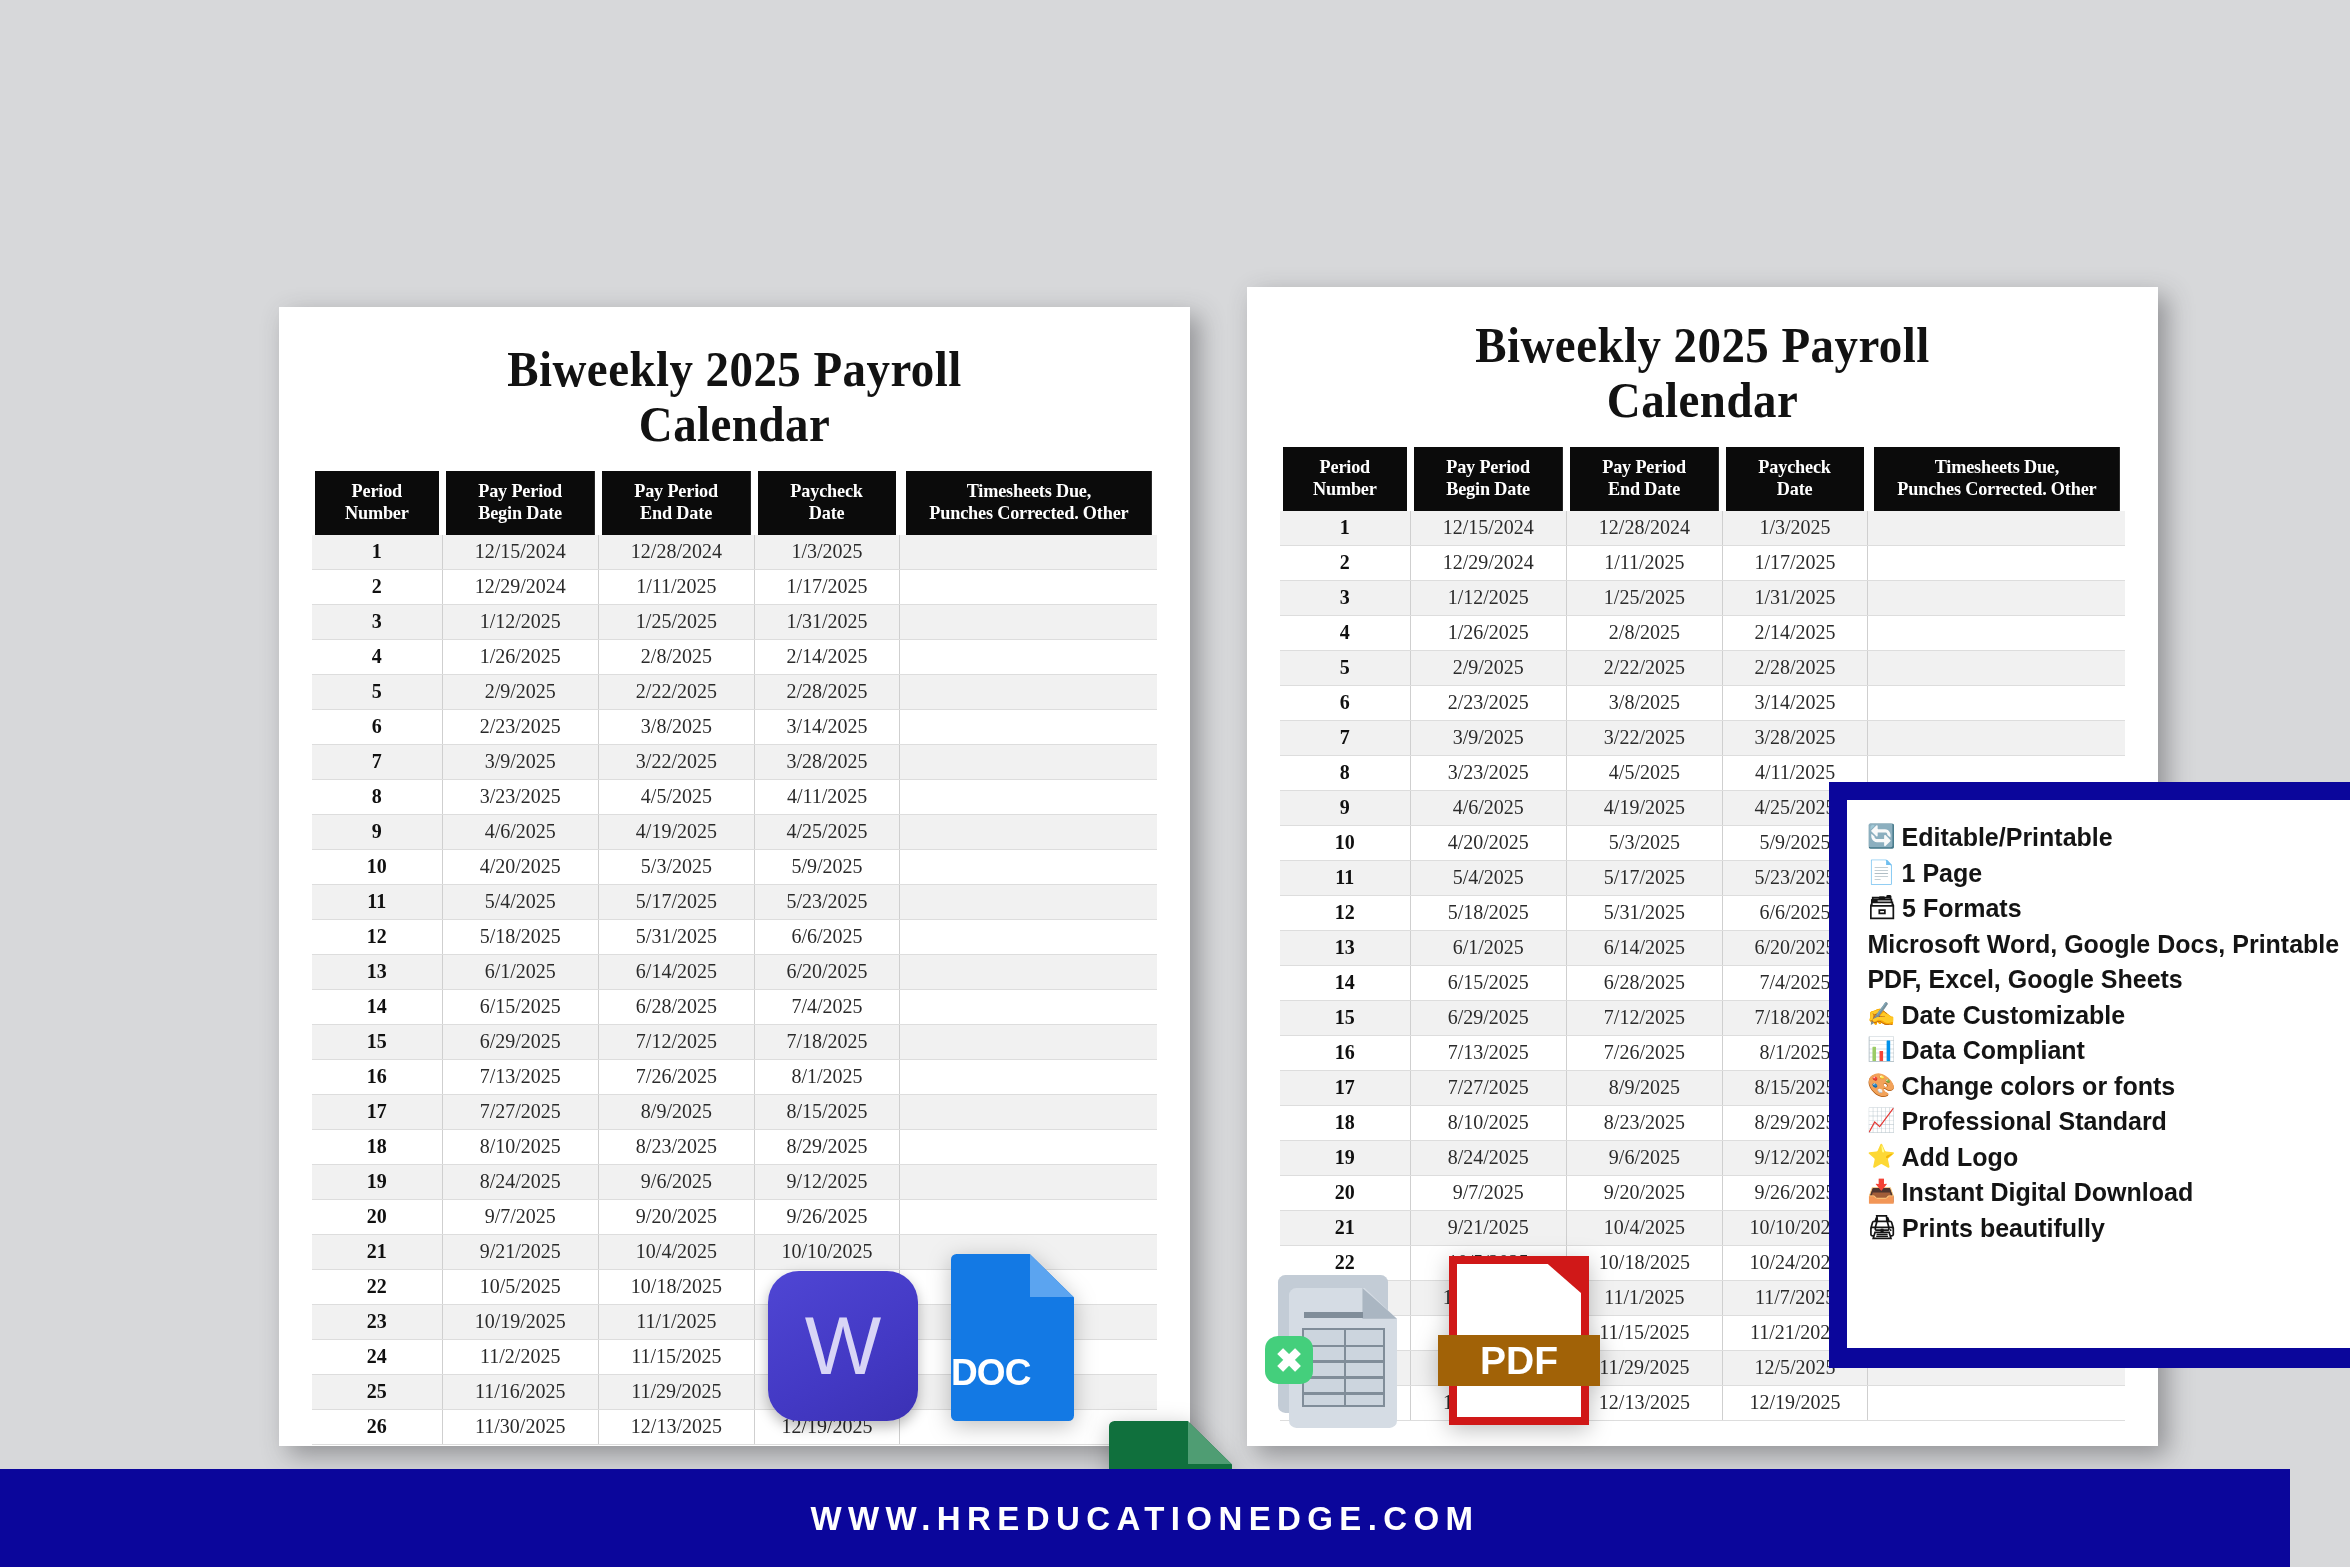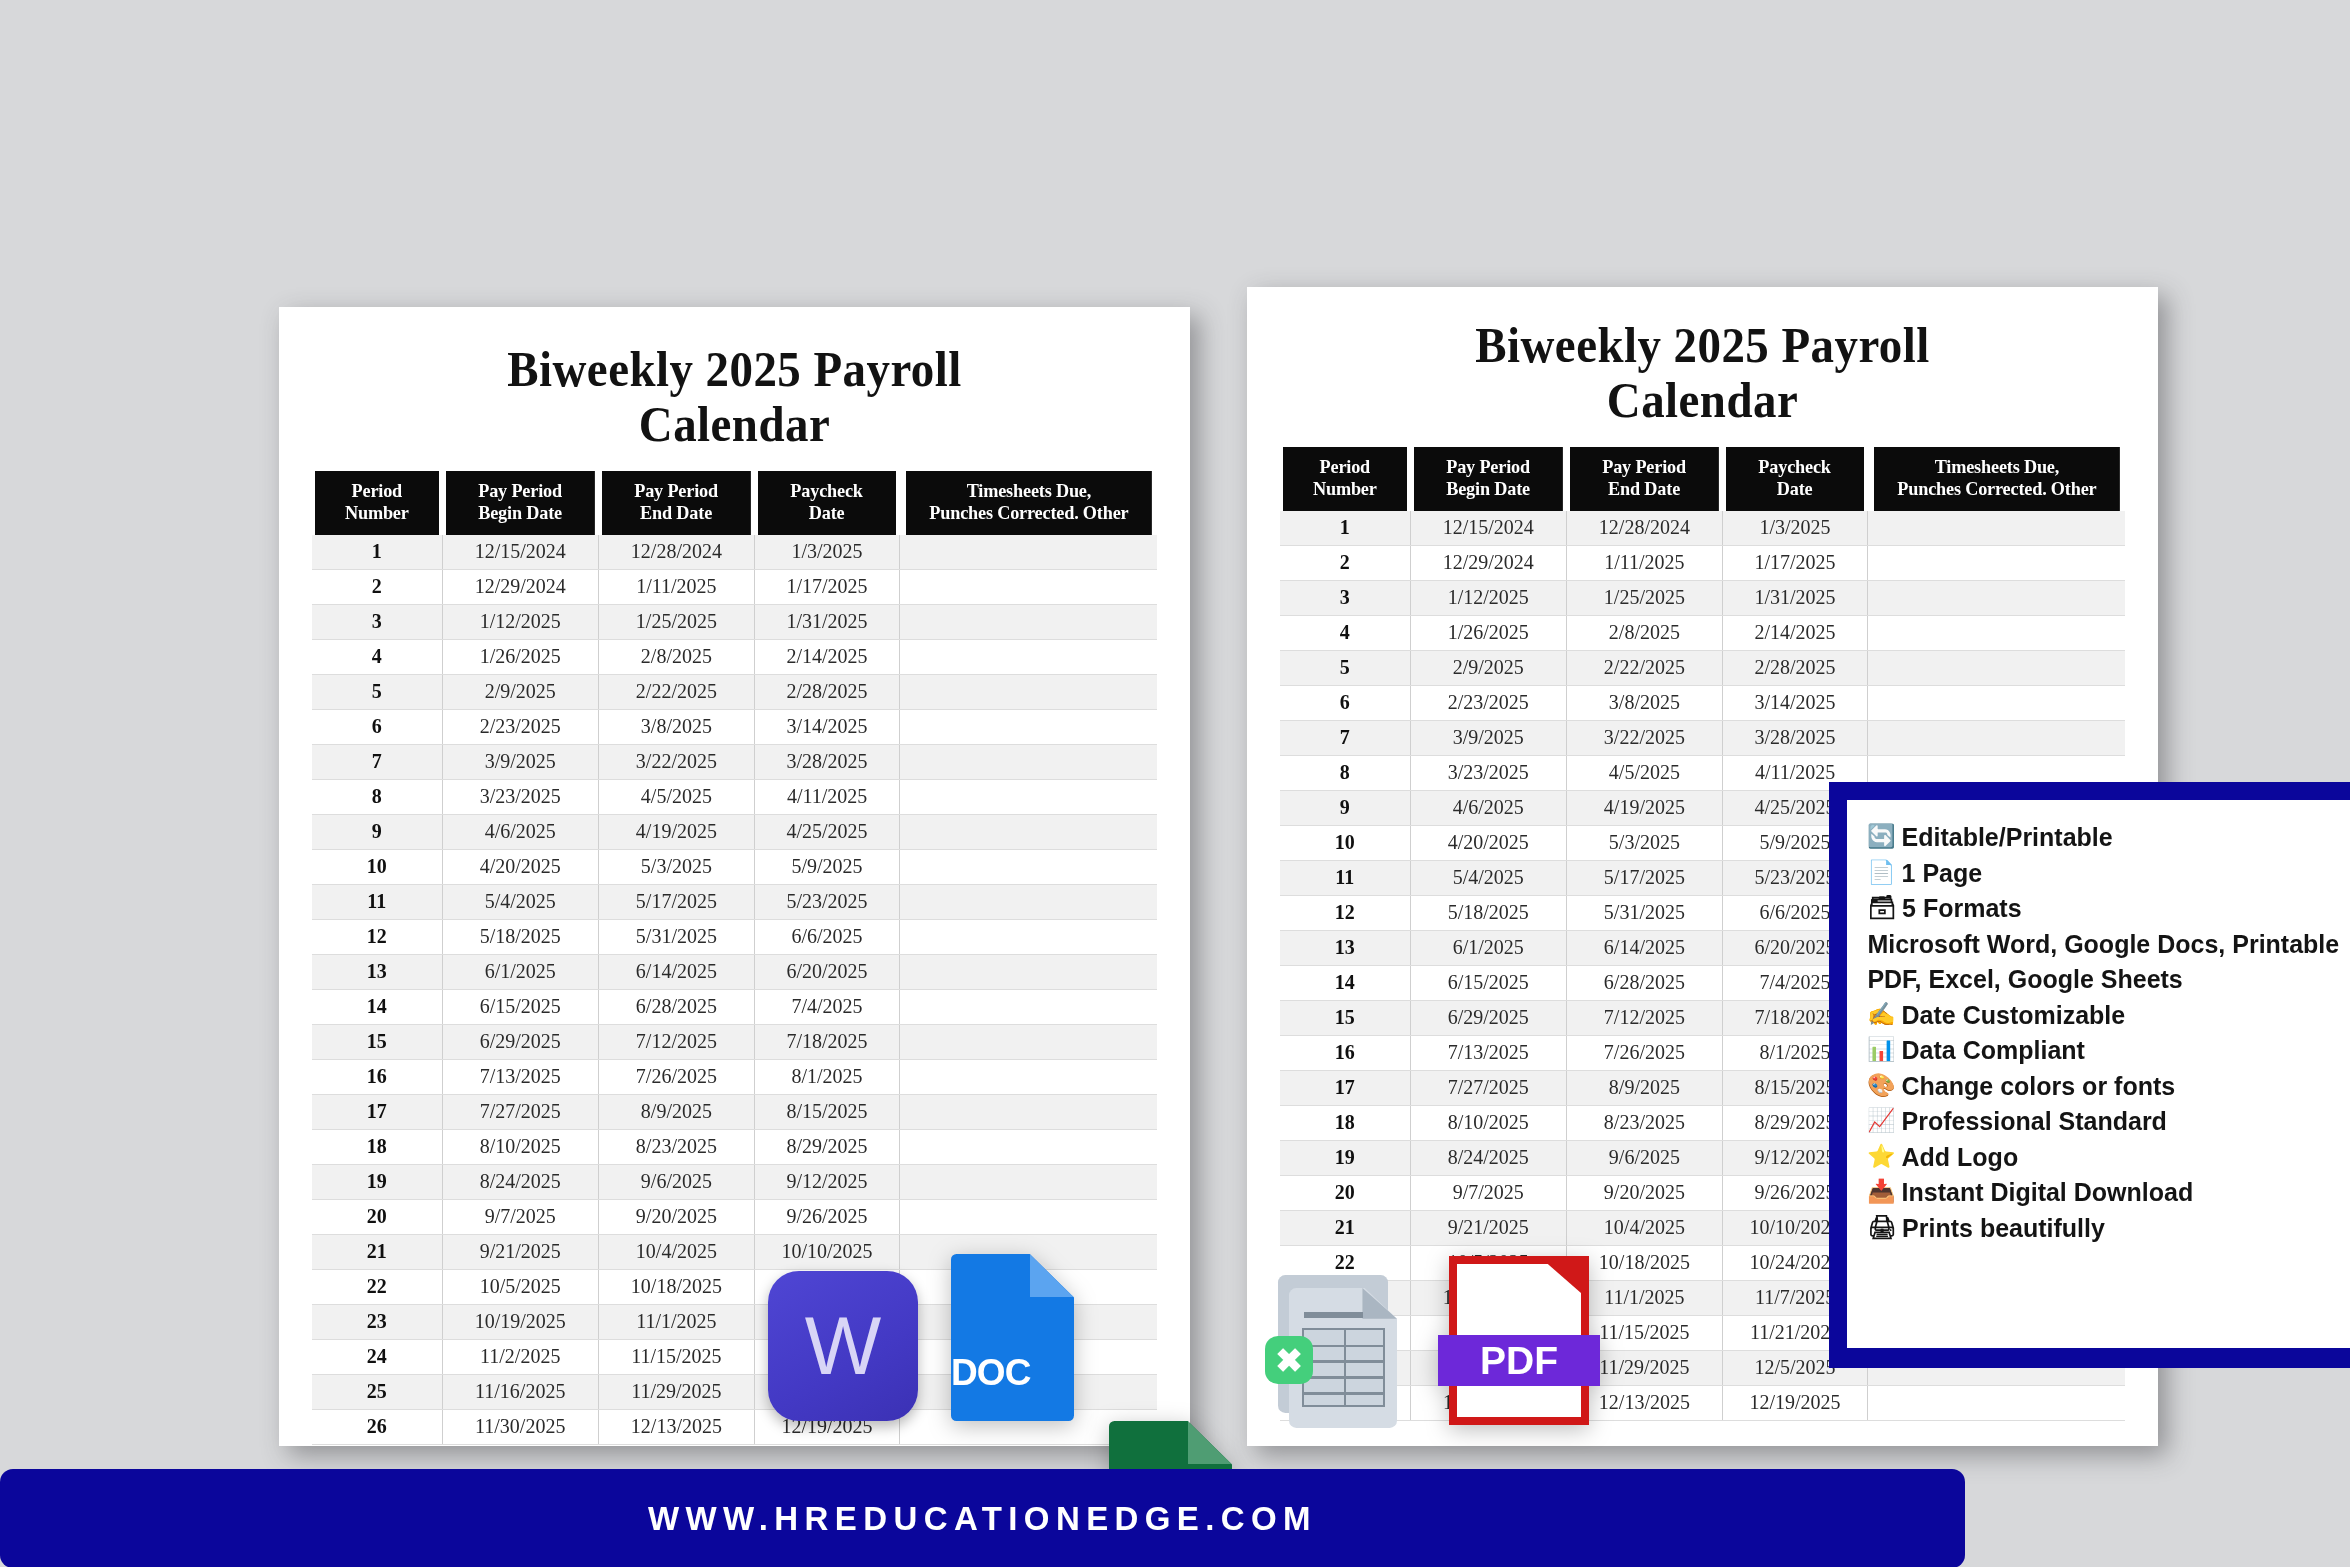--- a/index.html
+++ b/index.html
@@ -38,27 +38,26 @@
     letter-spacing: 0.9px;
     white-space: nowrap;
     line-height: 1;
     transform: scaleY(1.22);
   }
 
   
   .footer {
     position: absolute;
     left: 0; bottom: 0;
-    width: 1965px;
+    width: 2290px;
     height: 99px;
     background: #0b069b;
     display: flex;
     align-items: center;
     justify-content: center;
-    border-radius: 13px;
   }
   .footer-text {
     color: #ffffff;
     font-size: 33px;
     font-weight: 700;
     letter-spacing: 6.4px;
     white-space: nowrap;
   }
 
   
@@ -211,21 +210,21 @@
     position:absolute; inset:0; background:#ffffff;
     border: 8.3px solid #d01818;
     clip-path: polygon(0 0, 66% 0, 100% 24%, 100% 100%, 0 100%);
   }
   #icon-pdf .corner {
     position:absolute; right:0; top:0; width:36%; height:26%;
     background:#d01818; clip-path: polygon(100% 0, 100% 100%, 0 0);
   }
   #icon-pdf .band {
     position:absolute; left:-11px; right:-11px; top: 79px; height: 51px;
-    background:#6d28d9; display:flex; align-items:center; justify-content:center;
+    background:#a16207; display:flex; align-items:center; justify-content:center;
     color:#ffffff; font-size:39px; font-weight:700; letter-spacing:0px;
   }
 
   
   #features-box {
     position: absolute;
     left: 1829px; top: 782px;
     width: 551px; height: 586px;
     background: #0b069b;
     padding: 18.4px 18.4px 20px 18.4px;

